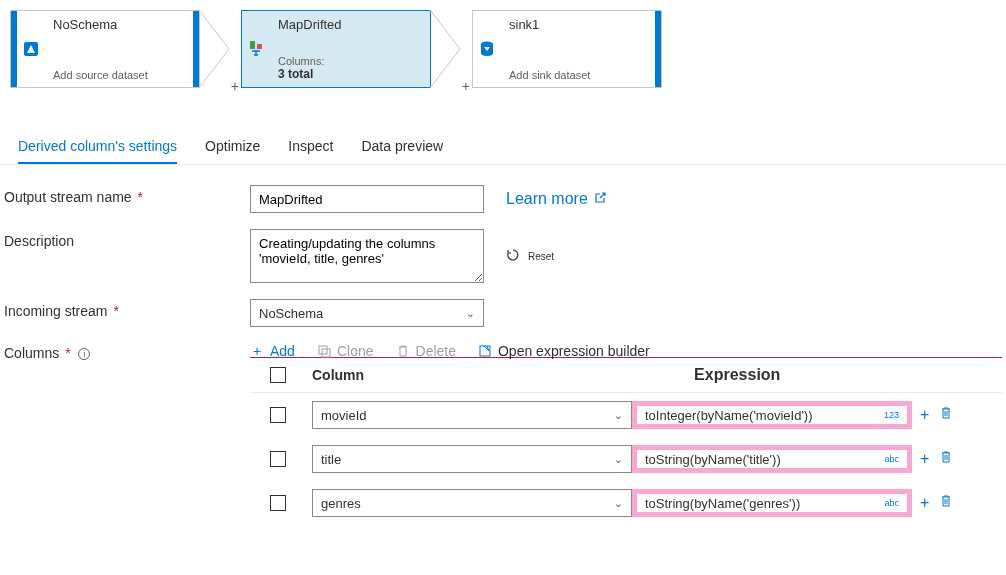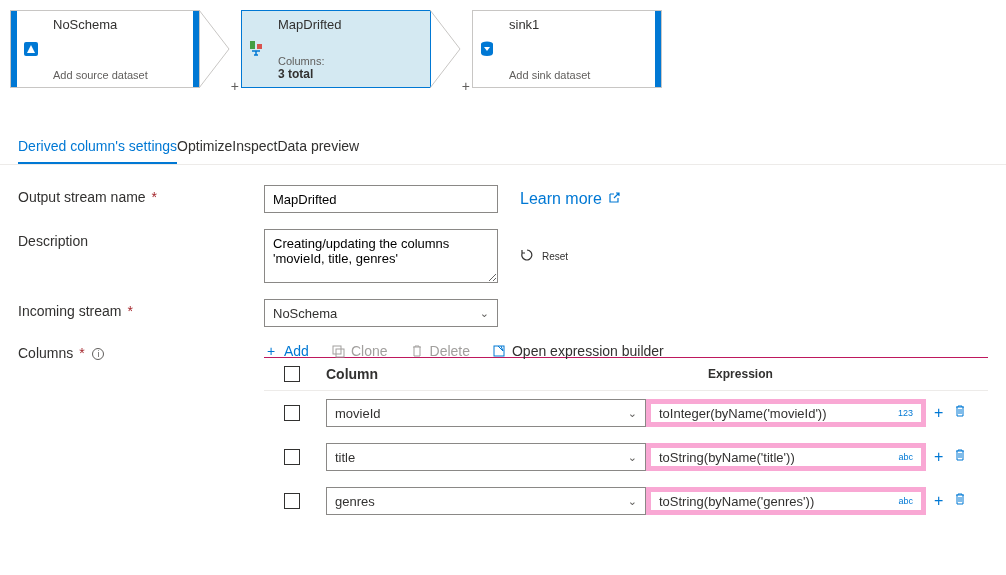--- a/index.html
+++ b/index.html
@@ -16,26 +16,26 @@
   .node-icon svg { width: 20px; height: 20px; }
   .node-body { flex: 1; padding: 6px 8px; display: flex; flex-direction: column; justify-content: space-between; }
   .node-title { font-size: 13px; color: #323130; }
   .node-sub { font-size: 11px; color: #605e5c; }
   .node-bold { font-size: 12px; font-weight: 600; color: #323130; }
   .arrow { position: relative; margin: 0 6px 0 -1px; }
   .arrow svg { display: block; }
   .plus-btn { position: absolute; bottom: -6px; right: -4px; font-size: 14px; color: #605e5c; cursor: pointer; }
   
   
-  .tabs { display: flex; border-bottom: 1px solid #edebe9; padding: 0 18px; margin-top: 30px; }
+  .tabs { display: flex; gap: 28px; border-bottom: 1px solid #edebe9; padding: 0 18px; margin-top: 30px; }
   .tab { padding: 10px 0 8px; font-size: 14px; color: #323130; cursor: pointer; border-bottom: 2px solid transparent; }
   .tab.active { color: #0078d4; border-bottom-color: #0078d4; font-weight: 400; }
   
   
-  .form { padding: 20px 18px; }
+  .form { padding: 20px 4px; }
   .form-row { display: flex; align-items: flex-start; margin-bottom: 16px; }
   .form-label { width: 246px; font-size: 14px; padding-top: 4px; color: #323130; }
   .req { color: #a4262c; margin-left: 2px; }
   .form-field { display: flex; align-items: center; gap: 22px; }
   .text-input { width: 234px; height: 28px; border: 1px solid #8a8886; padding: 0 8px; font-family: inherit; font-size: 13px; }
   .textarea { width: 234px; height: 54px; border: 1px solid #8a8886; padding: 6px 8px; font-family: inherit; font-size: 13px; resize: both; }
   .select-input { width: 234px; height: 28px; border: 1px solid #8a8886; padding: 0 8px; display: flex; align-items: center; justify-content: space-between; cursor: pointer; font-size: 13px; }
   .link { color: #0078d4; font-size: 16px; cursor: pointer; display: inline-flex; align-items: center; gap: 6px; }
   .reset-btn { color: #323130; font-size: 10px; cursor: pointer; display: inline-flex; align-items: center; gap: 8px; }
   .info-icon { display:inline-flex; border:1px solid #605e5c; border-radius:50%; width:12px; height:12px; align-items:center; justify-content:center; font-size:9px; color:#605e5c; margin-left:4px; vertical-align:middle; }
@@ -45,21 +45,21 @@
   .tool-btn { display: inline-flex; align-items: center; gap: 6px; font-size: 14px; cursor: pointer; color: #323130; }
   .tool-btn.primary { color: #0078d4; }
   .tool-icon { width: 14px; height: 14px; display:inline-flex; align-items:center; justify-content:center; }
   .disabled { color: #a19f9d; }
   
   
   .cols-table { margin-left: 246px; }
   .cols-header { display: flex; align-items: center; padding: 8px 20px; border-top: 1px solid #be185d; border-bottom: 1px solid #edebe9; }
   .header-check { width: 42px; }
   .header-col { font-weight: 600; font-size: 14px; }
-  .header-exp { font-weight: 600; font-size: 12px; margin-left: 330px;}
+  .header-exp { font-weight: 600; font-size: 16px; margin-left: 330px;}
   .col-row { display: flex; align-items: center; padding: 8px 20px; gap: 0; }
   .row-check { width: 42px; }
   .checkbox { width: 16px; height: 16px; border: 1px solid #323130; cursor: pointer; }
   .col-input { width: 320px; height: 28px; border: 1px solid #8a8886; padding: 0 8px; display: flex; align-items: center; justify-content: space-between; cursor: pointer; font-size: 13px; }
   .exp-input { width: 280px; height: 28px; border: 5px solid #f9a8d4; padding: 0 8px; display: flex; align-items: center; justify-content: space-between; cursor: pointer; font-size: 13px; }
   .type-badge { font-size: 9px; color: #0078d4; }
   .row-actions { display: flex; gap: 10px; margin-left: 8px; align-items: center; }
   .row-icon { color: #0078d4; cursor: pointer; font-size: 16px; }
   .chev { color: #605e5c; font-size: 11px; }
 </style>

